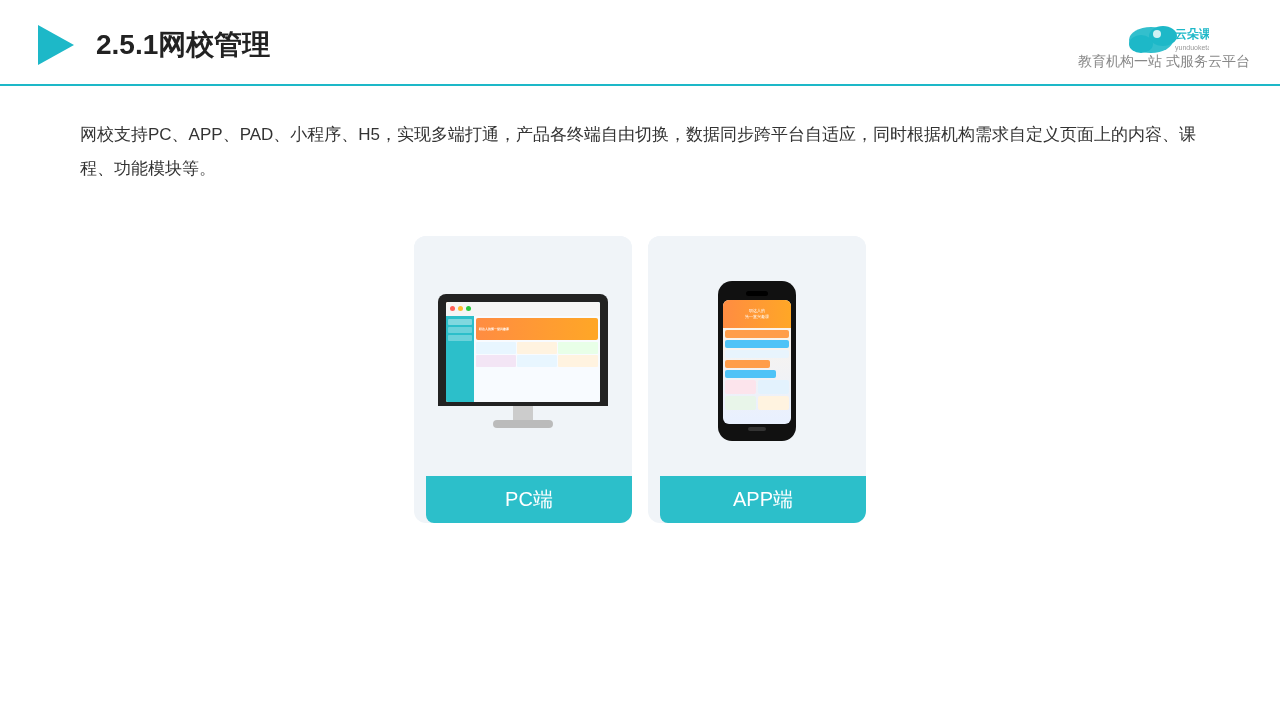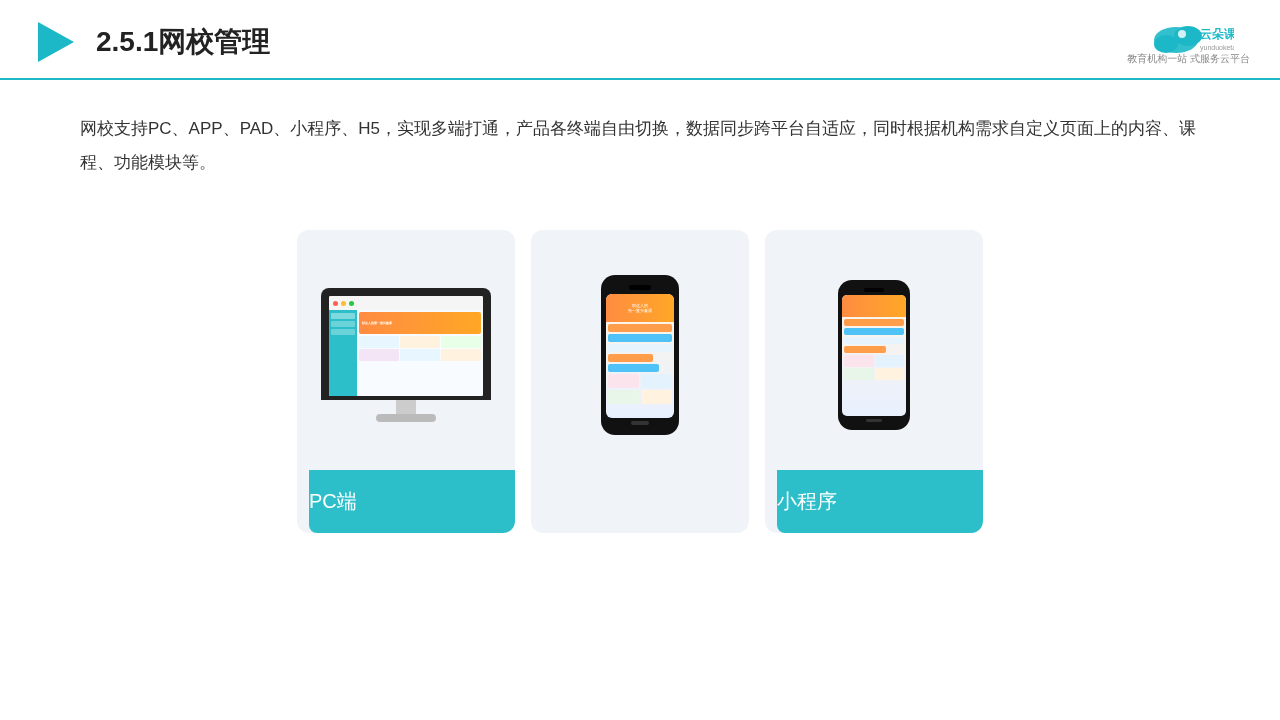--- a/index.html
+++ b/index.html
@@ -61,22 +61,23 @@
       display: flex;
       align-items: center;
       justify-content: center;
       padding: 20px 10px 10px 10px;
       background: #f0f4f8;
     }
 
     .card-label {
       background: #2cbfca;
       color: #fff;
+      text-align: center;
       font-size: 20px;
-      padding: 18px 0;
+      padding: 10px 0;
       font-weight: 500;
       border-radius: 0 0 8px 8px;
       margin-left: 12px;
     }
 
     
     
     .pc-monitor {
       display: flex;
       flex-direction: column;
@@ -302,21 +303,21 @@
     <svg width="90" height="38" viewBox="0 0 90 38">
 
       <ellipse cx="32" cy="22" rx="22" ry="13" fill="#1db8c8" opacity="0.9"></ellipse>
       <ellipse cx="44" cy="18" rx="14" ry="10" fill="#1db8c8"></ellipse>
       <ellipse cx="22" cy="26" rx="12" ry="9" fill="#1db8c8"></ellipse>
 
       <circle cx="38" cy="16" r="4" fill="#fff" opacity="0.8"></circle>
       <text x="56" y="20" font-size="12" fill="#1db8c8" font-family="Microsoft YaHei,sans-serif" font-weight="bold">云朵课堂</text>
       <text x="56" y="32" font-size="7" fill="#999" font-family="Microsoft YaHei,sans-serif">yunduoketang.com</text>
     </svg>
-    <div style="font-size:10px;color:#888;text-align:center;line-height:1.4;margin-top:-4px;">教育机构一站
+    <div style="font-size:14px;color:#888;text-align:center;line-height:1.4;margin-top:-4px;">教育机构一站
 式服务云平台</div>
   </div>
 </div>
 
 <div class="description">
   <p>网校支持PC、APP、PAD、小程序、H5，实现多端打通，产品各终端自由切换，数据同步跨平台自适应，同时根据机构需求自定义页面上的内容、课程、功能模块等。</p>
 </div>
 
 <div class="cards-container">
 
@@ -379,42 +380,19 @@
               <div style="height:14px;background:#fce4ec;border-radius:2px;"></div>
               <div style="height:14px;background:#e3f2fd;border-radius:2px;"></div>
               <div style="height:14px;background:#e8f5e9;border-radius:2px;"></div>
               <div style="height:14px;background:#fff3e0;border-radius:2px;"></div>
             </div>
           </div>
         </div>
         <div class="phone-home-btn"></div>
       </div>
     </div>
+    <div class="card-label">APP端</div>
   </div>
 
 
-  <div class="card">
-    <div class="card-image-area">
-      <div class="mini-phone">
-        <div class="mini-phone-notch"></div>
-        <div class="mini-phone-screen">
-          <div class="mini-phone-banner"></div>
-          <div class="mini-phone-body">
-            <div class="mini-phone-row" style="background:#ff9d4a;"></div>
-            <div class="mini-phone-row" style="background:#4fc3f7;"></div>
-            <div class="mini-phone-row" style="background:#e8f4fd;"></div>
-            <div class="mini-phone-row" style="background:#ff9d4a;width:70%;"></div>
-            <div style="display:grid;grid-template-columns:1fr 1fr;gap:1px;margin-top:2px;">
-              <div style="height:12px;background:#fce4ec;border-radius:1px;"></div>
-              <div style="height:12px;background:#e3f2fd;border-radius:1px;"></div>
-              <div style="height:12px;background:#e8f5e9;border-radius:1px;"></div>
-              <div style="height:12px;background:#fff3e0;border-radius:1px;"></div>
-            </div>
-          </div>
-        </div>
-        <div class="mini-phone-home"></div>
-      </div>
-    </div>
-    <div class="card-label">小程序</div>
-  </div>
 
 
 </div>
 
 </body></html>

